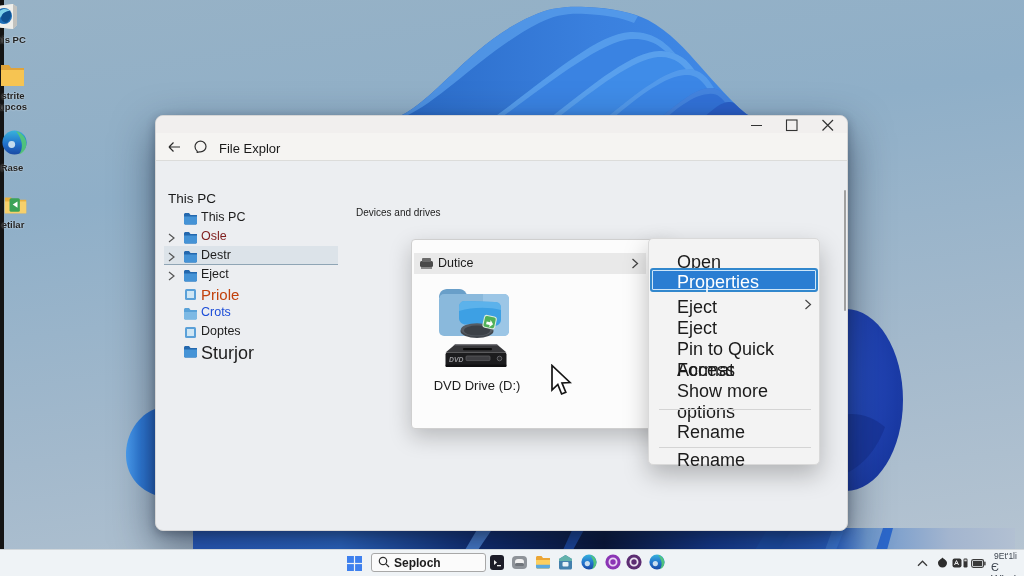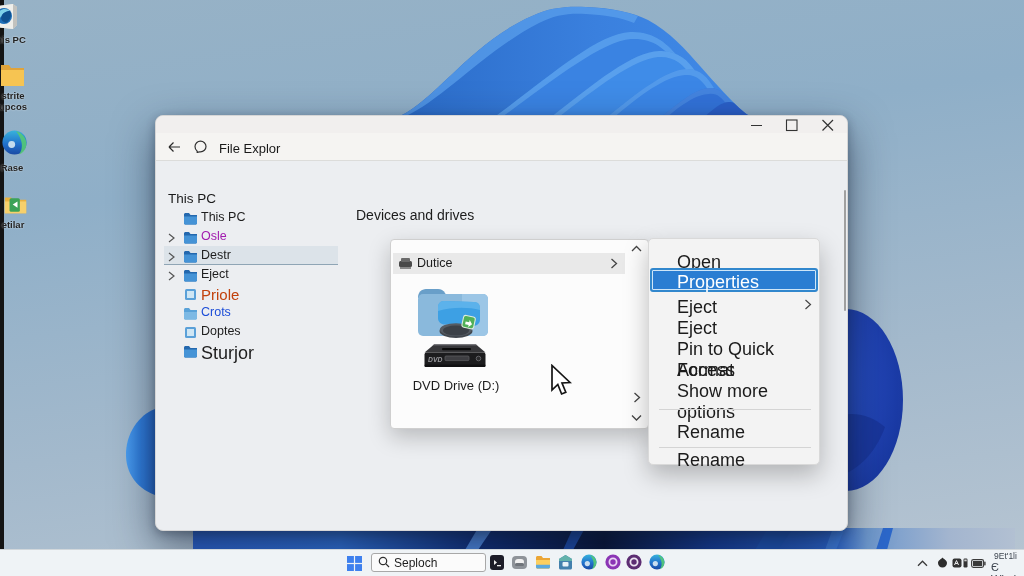--- a/index.html
+++ b/index.html
@@ -155,21 +155,21 @@
           <path d="M1,4.6 L14,4.6 L14,11 C14,11.8 13.3,12.5 12.5,12.5 L2.5,12.5 C1.7,12.5 1,11.8 1,11 Z" fill="#4593d6"></path>
         </svg>
         <div class="abs" style="left:45px;top:94px;font-size:12.5px;color:#1d1d1d;">This PC</div>
         <svg class="abs" style="left:12px;top:117px" width="7" height="10" viewBox="0 0 7 10">
           <path d="M1,1 L6,5 L1,9" stroke="#555" stroke-width="1.2" fill="none"></path>
         </svg>
         <svg class="abs" style="left:27px;top:115px" width="15" height="13" viewBox="0 0 15 13">
           <path d="M1,2.5 C1,1.7 1.7,1 2.5,1 L6,1 L7.5,3 L14,3 L14,11 C14,11.8 13.3,12.5 12.5,12.5 L2.5,12.5 C1.7,12.5 1,11.8 1,11 Z" fill="#2468ae"></path>
           <path d="M1,4.6 L14,4.6 L14,11 C14,11.8 13.3,12.5 12.5,12.5 L2.5,12.5 C1.7,12.5 1,11.8 1,11 Z" fill="#4593d6"></path>
         </svg>
-        <div class="abs" style="left:45px;top:113px;font-size:12.5px;color:#a21caf;">Osle</div>
+        <div class="abs" style="left:45px;top:113px;font-size:12.5px;color:#7f1d1d;">Osle</div>
         <svg class="abs" style="left:12px;top:136px" width="7" height="10" viewBox="0 0 7 10">
           <path d="M1,1 L6,5 L1,9" stroke="#555" stroke-width="1.2" fill="none"></path>
         </svg>
         <svg class="abs" style="left:27px;top:134px" width="15" height="13" viewBox="0 0 15 13">
           <path d="M1,2.5 C1,1.7 1.7,1 2.5,1 L6,1 L7.5,3 L14,3 L14,11 C14,11.8 13.3,12.5 12.5,12.5 L2.5,12.5 C1.7,12.5 1,11.8 1,11 Z" fill="#2468ae"></path>
           <path d="M1,4.6 L14,4.6 L14,11 C14,11.8 13.3,12.5 12.5,12.5 L2.5,12.5 C1.7,12.5 1,11.8 1,11 Z" fill="#4593d6"></path>
         </svg>
         <div class="abs" style="left:45px;top:132px;font-size:12.5px;color:#1d1d1d;">Destr</div>
         <svg class="abs" style="left:12px;top:155px" width="7" height="10" viewBox="0 0 7 10">
           <path d="M1,1 L6,5 L1,9" stroke="#555" stroke-width="1.2" fill="none"></path>
@@ -194,26 +194,26 @@
           <rect x="3" y="3" width="7" height="7" fill="#cfe6f4"></rect>
         </svg>
         <div class="abs" style="left:45px;top:208px;font-size:12.5px;color:#1d1d1d;">Doptes</div>
         <svg class="abs" style="left:27px;top:229px" width="15" height="13" viewBox="0 0 15 13">
           <path d="M1,2.5 C1,1.7 1.7,1 2.5,1 L6,1 L7.5,3 L14,3 L14,11 C14,11.8 13.3,12.5 12.5,12.5 L2.5,12.5 C1.7,12.5 1,11.8 1,11 Z" fill="#2468ae"></path>
           <path d="M1,4.6 L14,4.6 L14,11 C14,11.8 13.3,12.5 12.5,12.5 L2.5,12.5 C1.7,12.5 1,11.8 1,11 Z" fill="#4593d6"></path>
         </svg>
         <div class="abs" style="left:45px;top:227px;font-size:18px;color:#1d1d1d;">Sturjor</div>
       </div>
 
-    <div class="abs" style="left:200px;top:91px;font-size:14px;color:#1c1c1c;">Devices and drives</div>
+    <div class="abs" style="left:200px;top:91px;font-size:10px;color:#1c1c1c;">Devices and drives</div>
 
     <div class="abs" style="left:688px;top:74px;width:2px;height:121px;background:#a0a0a0;border-radius:1px;"></div>
   </div>
 
-  <div class="abs" style="left:390px;top:239px;width:259px;height:190px;background:#fcfcfc;border:1px solid #cfcfcf;border-radius:4px;box-shadow:0 8px 22px rgba(0,0,0,.22);box-sizing:border-box;">
+  <div class="abs" style="left:411px;top:239px;width:259px;height:190px;background:#fcfcfc;border:1px solid #cfcfcf;border-radius:4px;box-shadow:0 8px 22px rgba(0,0,0,.22);box-sizing:border-box;">
     <div class="abs" style="left:2px;top:13px;width:232px;height:21px;background:#e9e9e9;"></div>
     <svg class="abs" style="left:7px;top:17px" width="15" height="13" viewBox="0 0 15 13">
       <rect x="1" y="4" width="13" height="6" rx="1.5" fill="#4a4a4a"></rect>
       <rect x="3" y="1" width="9" height="4" rx="1" fill="#6a6a6a"></rect>
       <rect x="2" y="10" width="11" height="2" fill="#8a8a8a"></rect>
     </svg>
     <div class="abs" style="left:26px;top:16px;font-size:12.5px;color:#1c1c1c;">Dutice</div>
     <svg class="abs" style="left:219px;top:18px" width="8" height="11" viewBox="0 0 8 11">
         <path d="M1.5,1 L6.5,5.5 L1.5,10" stroke="#444" stroke-width="1.3" fill="none"></path>
       </svg>
@@ -284,21 +284,21 @@
         <rect x="0" y="0" width="6.9" height="6.9" fill="#3e80ee"></rect>
         <rect x="8.1" y="0" width="6.9" height="6.9" fill="#3e80ee"></rect>
         <rect x="0" y="8.1" width="6.9" height="6.9" fill="#3e80ee"></rect>
         <rect x="8.1" y="8.1" width="6.9" height="6.9" fill="#3e80ee"></rect>
       </svg>
       <div class="abs" style="left:371px;top:553px;width:115px;height:19px;background:#fbfbfb;border:1px solid #a8a8a8;border-radius:3px;box-sizing:border-box;"></div>
       <svg class="abs" style="left:378px;top:556px" width="12" height="12" viewBox="0 0 12 12">
         <circle cx="5" cy="5" r="3.7" fill="none" stroke="#2e2e2e" stroke-width="1.2"></circle>
         <line x1="7.9" y1="7.9" x2="11" y2="11" stroke="#2e2e2e" stroke-width="1.2"></line>
       </svg>
-      <div class="abs" style="left:394px;top:556px;font-size:12px;color:#1d1d1d;">Seploch</div>
+      <div class="abs" style="left:394px;top:556px;font-size:12px;color:#1d1d1d;font-weight:bold;">Seploch</div>
       <svg class="abs" style="left:490px;top:555px" width="14" height="15" viewBox="0 0 14 15">
         <rect x="0" y="0" width="14" height="15" rx="3" fill="#1c1c28"></rect>
         <path d="M4,5 l3,2.5 -3,2.5 z" fill="#eee"></path>
         <rect x="7" y="10" width="4" height="1.3" fill="#eee"></rect>
       </svg>
       <svg class="abs" style="left:512px;top:555px" width="15" height="15" viewBox="0 0 15 15">
         <rect x="0" y="1" width="15" height="13" rx="4" fill="#8e9399"></rect>
         <rect x="3" y="4" width="9" height="6" rx="3" fill="#f0f0f0"></rect>
         <rect x="3" y="8" width="9" height="3" rx="1.5" fill="#6f747a"></rect>
       </svg>

